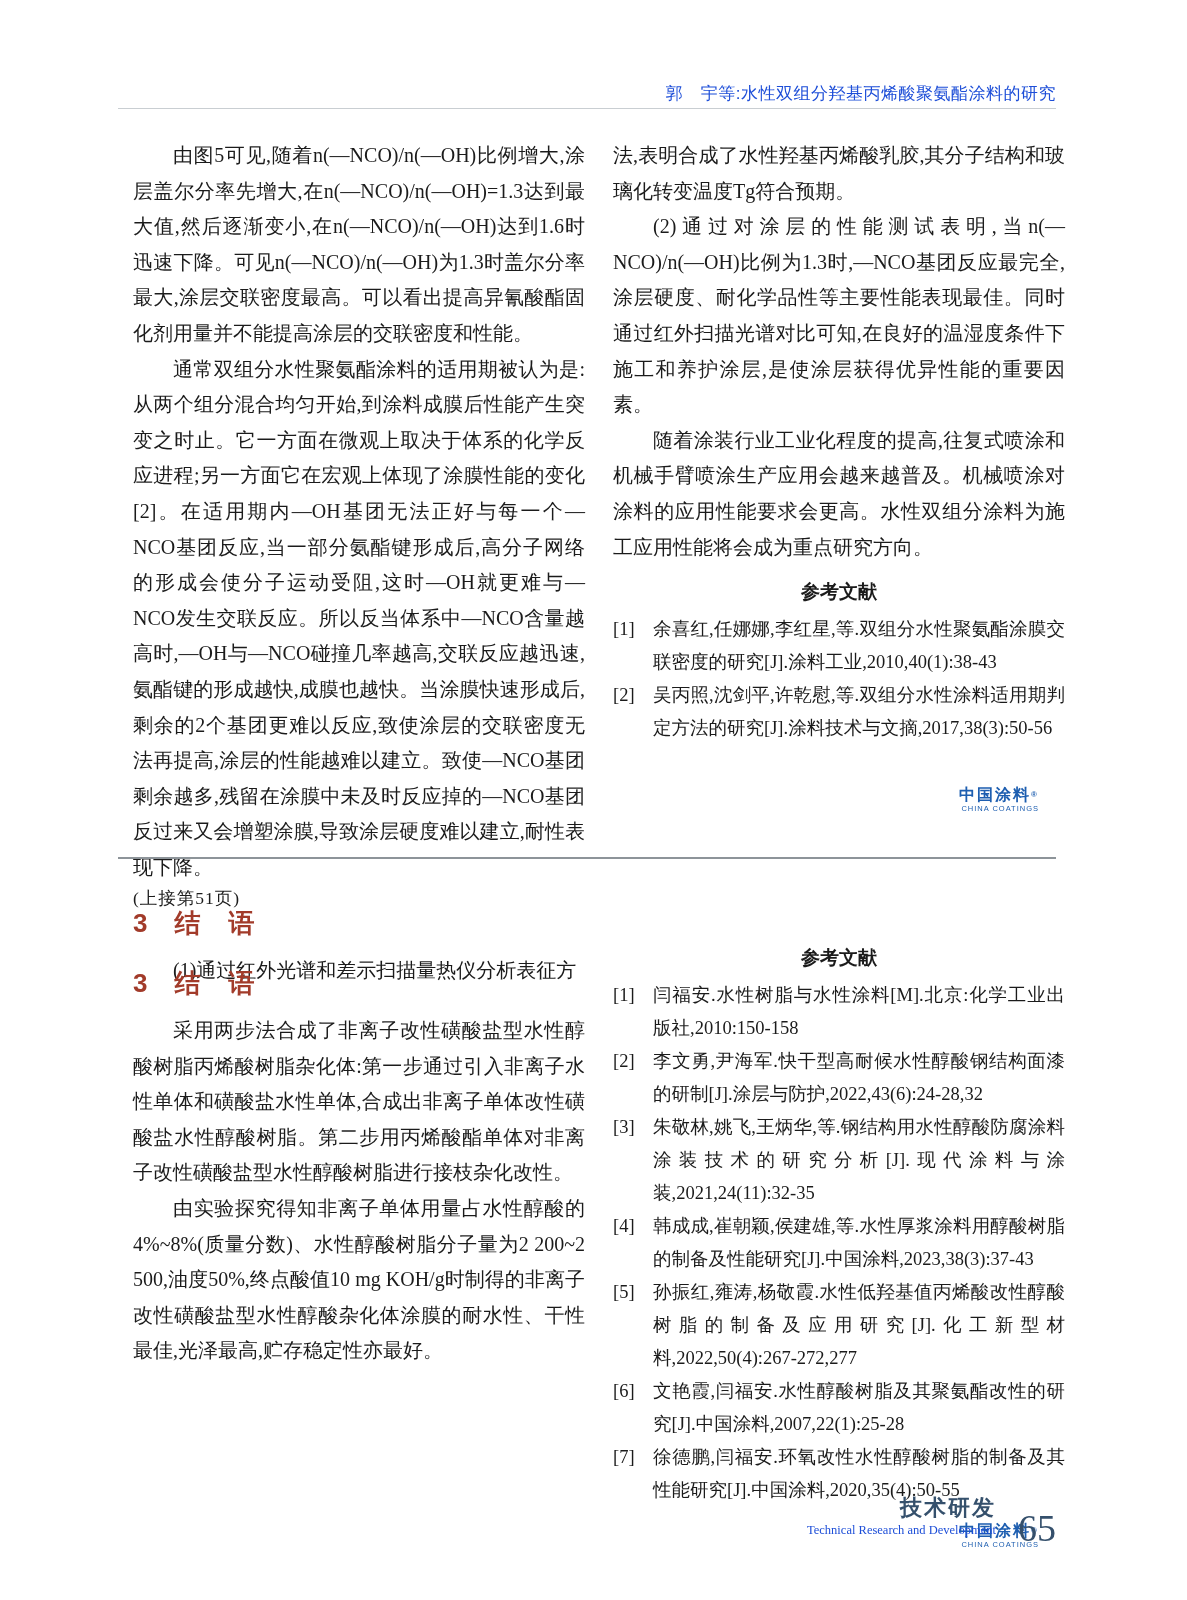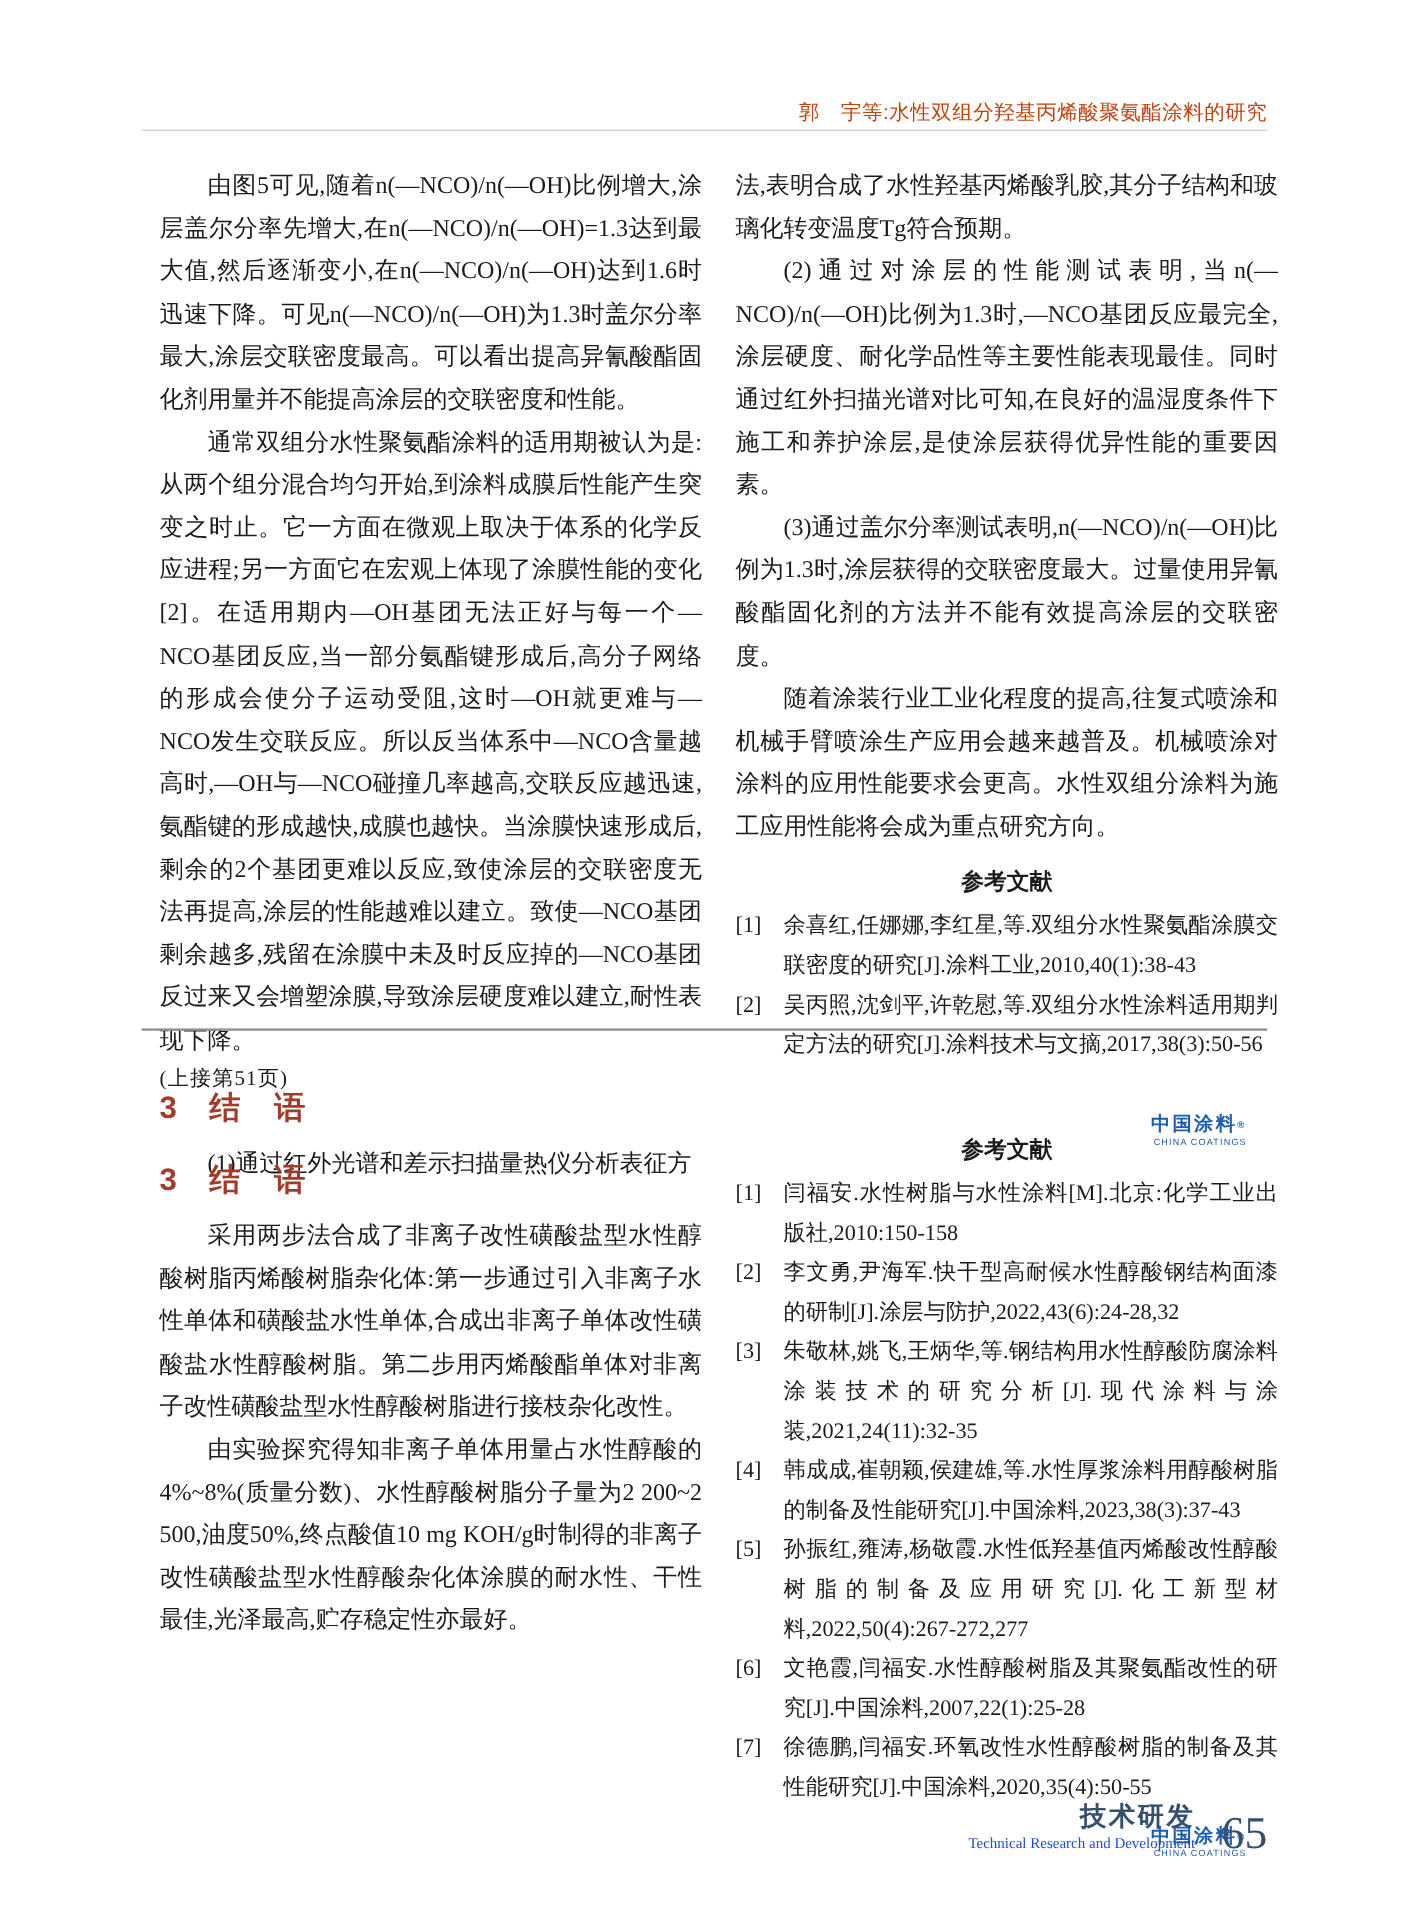--- a/index.html
+++ b/index.html
@@ -9,21 +9,21 @@
     margin:0 auto;
     background:#ffffff;
     font-family:"Liberation Serif","DejaVu Serif",serif;
     color:#1b1b1b;
     overflow:hidden;
   }
   
   .running-header {
     position:absolute; top:82px; right:131px;
     font-family:"Liberation Sans","DejaVu Sans",sans-serif;
-    font-size:17px; color:#c2410c; letter-spacing:0.5px;
+    font-size:17px; color:#1d4ed8; letter-spacing:0.5px;
   }
   .header-rule {
     position:absolute; top:108px; left:118px; right:131px;
     height:1px; background:#c9ced2;
   }
   
   .article { position:absolute; left:133px; width:932px; display:flex; gap:28px; }
   .article1 { top:138px; }
   .article2 { top:945px; }
   .col { width:455px; }
@@ -52,21 +52,21 @@
   .logo { margin-top:42px; text-align:right; padding-right:26px;
           font-family:"Liberation Sans","DejaVu Sans",sans-serif; color:#1d5eb0; }
   .logo-cn { font-size:16px; font-weight:bold; letter-spacing:2px; line-height:16px; }
   .logo-tm { font-size:8px; vertical-align:top; }
   .logo-en { font-size:7.5px; font-weight:normal; letter-spacing:1px; line-height:11px; }
   .logo2 { margin-top:16px; }
   
   .mid-rule { position:absolute; top:857px; left:118px; right:131px; height:2px; background:#8d9499; }
   .continuation { position:absolute; top:868px; left:133px; font-size:17.5px; letter-spacing:1px; }
   
-  .footer { position:absolute; top:1496px; right:131px; display:flex; align-items:center; }
+  .footer { position:absolute; top:1496px; right:131px; display:flex; align-items:flex-start; }
   .footer-labels { text-align:right; padding-right:9px; }
   .footer-cn {
     font-family:"Liberation Sans","DejaVu Sans",sans-serif;
     font-size:22px; font-weight:bold; color:#35506c; letter-spacing:2px; line-height:24px;
   }
   .footer-en { font-size:12.5px; color:#1d4ed8; margin-top:3px; }
   .footer-bar { width:3px; background:#35506c; }
   .footer-page {
     font-size:38px; color:#35506c; align-self:center;
     padding-left:10px; padding-top:10px;
@@ -87,21 +87,20 @@
       <p class="body indent">由图5可见,随着n(—NCO)/n(—OH)比例增大,涂层盖尔分率先增大,在n(—NCO)/n(—OH)=1.3达到最大值,然后逐渐变小,在n(—NCO)/n(—OH)达到1.6时迅速下降。可见n(—NCO)/n(—OH)为1.3时盖尔分率最大,涂层交联密度最高。可以看出提高异氰酸酯固化剂用量并不能提高涂层的交联密度和性能。</p>
       <p class="body indent">通常双组分水性聚氨酯涂料的适用期被认为是:从两个组分混合均匀开始,到涂料成膜后性能产生突变之时止。它一方面在微观上取决于体系的化学反应进程;另一方面它在宏观上体现了涂膜性能的变化[2]。在适用期内—OH基团无法正好与每一个—NCO基团反应,当一部分氨酯键形成后,高分子网络的形成会使分子运动受阻,这时—OH就更难与—NCO发生交联反应。所以反当体系中—NCO含量越高时,—OH与—NCO碰撞几率越高,交联反应越迅速,氨酯键的形成越快,成膜也越快。当涂膜快速形成后,剩余的2个基团更难以反应,致使涂层的交联密度无法再提高,涂层的性能越难以建立。致使—NCO基团剩余越多,残留在涂膜中未及时反应掉的—NCO基团反过来又会增塑涂膜,导致涂层硬度难以建立,耐性表现下降。</p>
       <div class="section-heading">
         <span class="hn">3</span><span>结　语</span>
       </div>
       <p class="body indent">(1)通过红外光谱和差示扫描量热仪分析表征方</p>
     </div>
     <div class="col">
       <p class="body">法,表明合成了水性羟基丙烯酸乳胶,其分子结构和玻璃化转变温度Tg符合预期。</p>
       <p class="body indent">(2)通过对涂层的性能测试表明,当n(—NCO)/n(—OH)比例为1.3时,—NCO基团反应最完全,涂层硬度、耐化学品性等主要性能表现最佳。同时通过红外扫描光谱对比可知,在良好的温湿度条件下施工和养护涂层,是使涂层获得优异性能的重要因素。</p>
-      <p class="body indent">(3)通过盖尔分率测试表明,n(—NCO)/n(—OH)比例为1.3时,涂层获得的交联密度最大。过量使用异氰酸酯固化剂的方法并不能有效提高涂层的交联密度。</p>
       <p class="body indent">随着涂装行业工业化程度的提高,往复式喷涂和机械手臂喷涂生产应用会越来越普及。机械喷涂对涂料的应用性能要求会更高。水性双组分涂料为施工应用性能将会成为重点研究方向。</p>
       <div class="ref-title">参考文献</div>
       <div class="ref-list">
         <div class="ref-item">
           <span class="ref-num">[1]</span>
           <span class="ref-text">余喜红,任娜娜,李红星,等.双组分水性聚氨酯涂膜交联密度的研究[J].涂料工业,2010,40(1):38-43</span>
         </div>
         <div class="ref-item">
           <span class="ref-num">[2]</span>
           <span class="ref-text">吴丙照,沈剑平,许乾慰,等.双组分水性涂料适用期判定方法的研究[J].涂料技术与文摘,2017,38(3):50-56</span>

